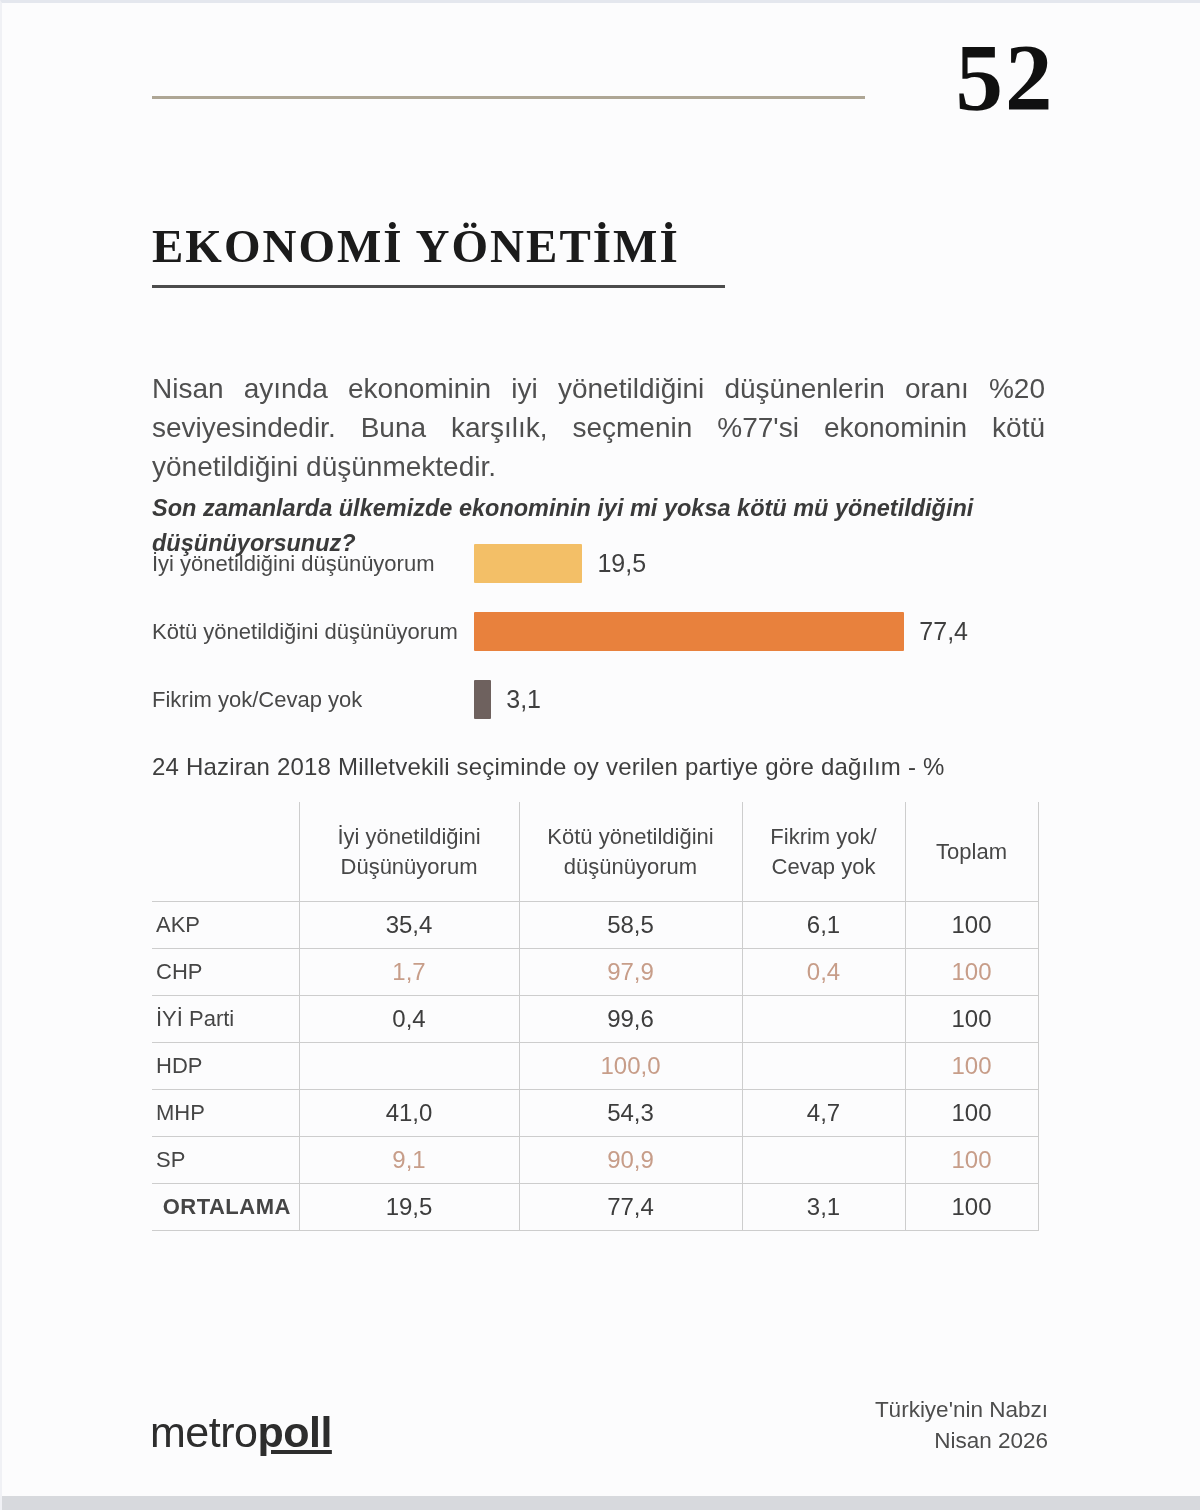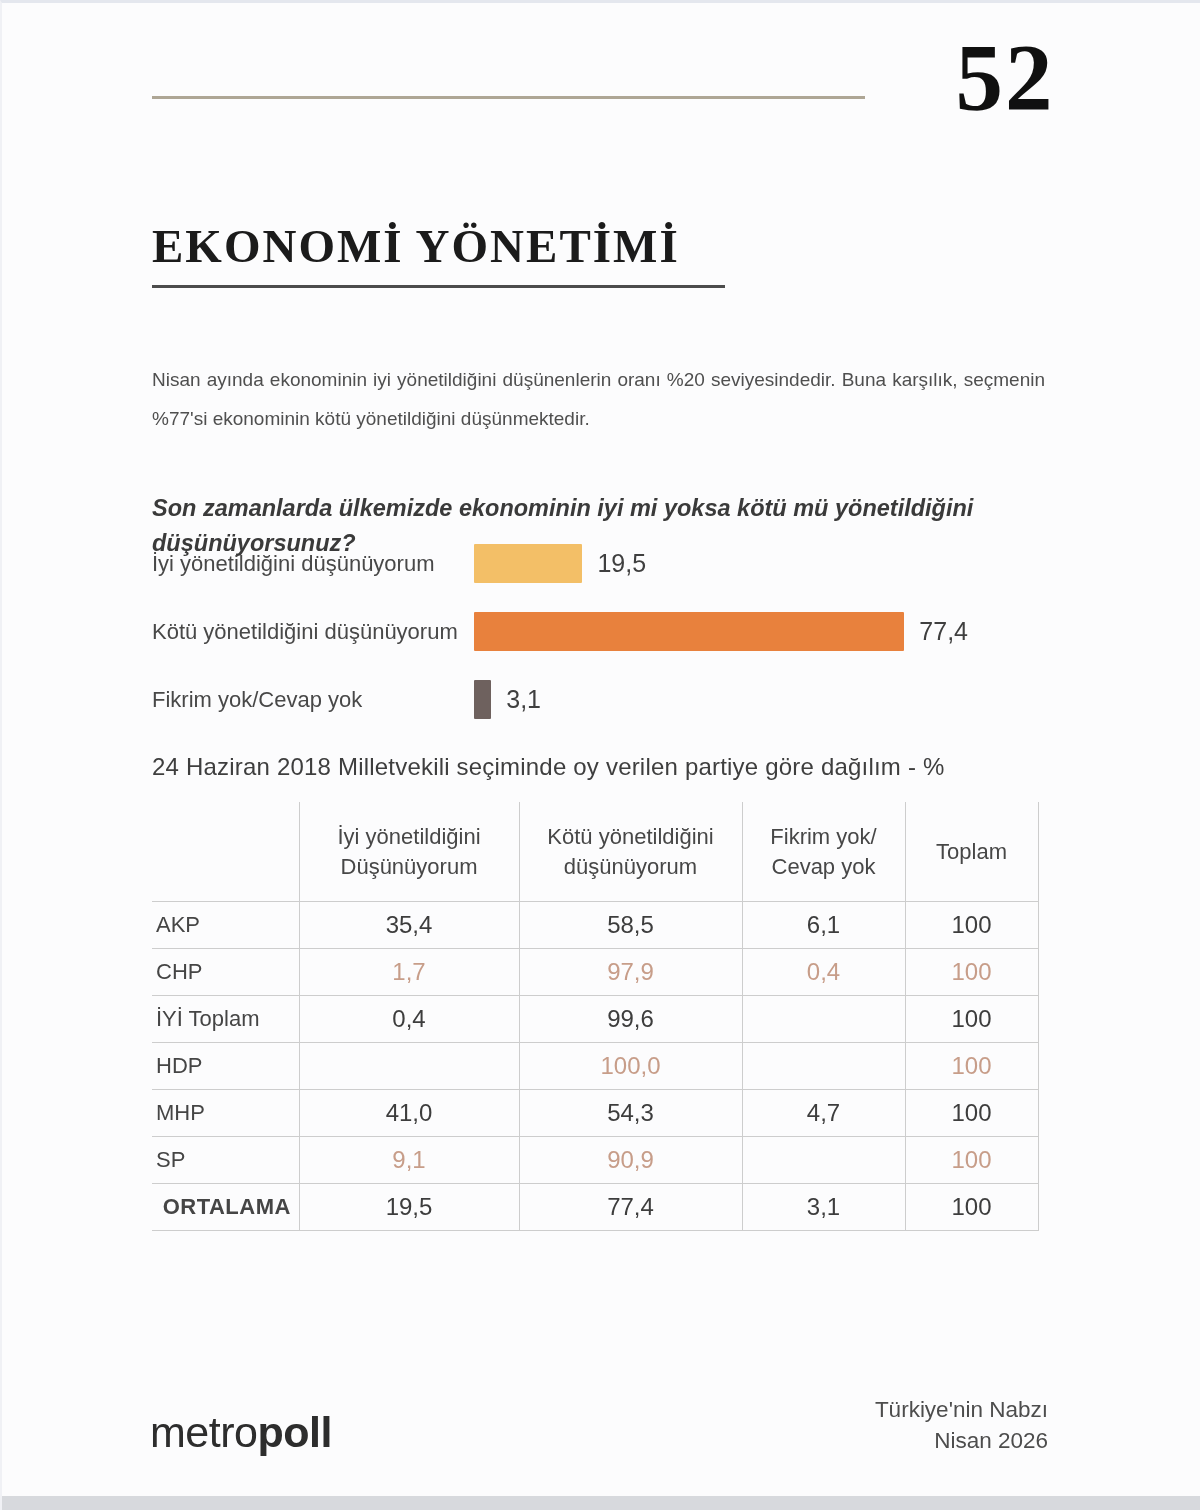--- a/index.html
+++ b/index.html
@@ -24,21 +24,21 @@
   
   .title{
     position:absolute;left:150px;top:204px;
     font-family:"Liberation Serif","DejaVu Serif",serif;
     font-weight:700;font-size:47px;letter-spacing:2px;color:#1b1b1b;margin-top:12px;
   }
   .title-rule{position:absolute;left:150px;top:282px;width:573px;height:3px;background:#4c4c4c;}
   
   .intro{
     position:absolute;left:150px;top:338px;width:893px;
-    font-size:19px;line-height:39px;color:#4f4f4f;
+    font-size:28px;line-height:39px;color:#4f4f4f;
     text-align:justify;text-align-last:left;
   }
   
   .question{
     position:absolute;left:150px;top:464px;width:835px;
     font-style:italic;font-weight:700;font-size:23.5px;line-height:35px;color:#3a3a3a;
   }
   
   .chart{position:absolute;left:150px;top:541px;width:900px;}
   .chart-row{display:flex;align-items:center;height:39px;margin-bottom:29px;}
@@ -78,21 +78,21 @@
   .crosstab tr:last-child td{border-bottom:1px solid #cdcdcd;text-align:center;}
   .crosstab tr.muted td{color:#c79d89;}
   .crosstab tr.muted td.row-label{color:#454545;}
   .crosstab tr.total td.row-label{font-weight:700;letter-spacing:0.5px;}
   
   .footer-logo{
     position:absolute;left:148px;top:1405px;
     font-size:43px;color:#2d2d2d;letter-spacing:-0.5px;
   }
   .footer-logo .thin{font-weight:400;}
-  .footer-logo .bold{font-weight:700;}
+  .footer-logo .bold{font-weight:700;text-decoration:underline;}
   .footer-right{
     position:absolute;right:152px;top:1391px;
     font-size:22.5px;line-height:31px;color:#4d4d4d;text-align:right;
   }
   .bottom-strip{position:absolute;left:0;bottom:0;width:100%;height:14px;background:#d7d9dd;}
 </style>
 </head>
 <body>
 
 <div class="page">
@@ -156,21 +156,21 @@
         <td>100</td>
       </tr>
       <tr class="muted">
         <td class="row-label">CHP</td>
         <td>1,7</td>
         <td>97,9</td>
         <td>0,4</td>
         <td>100</td>
       </tr>
       <tr>
-        <td class="row-label">İYİ Toplam</td>
+        <td class="row-label">İYİ Parti</td>
         <td>0,4</td>
         <td>99,6</td>
         <td></td>
         <td>100</td>
       </tr>
       <tr class="muted">
         <td class="row-label">HDP</td>
         <td></td>
         <td>100,0</td>
         <td></td>

